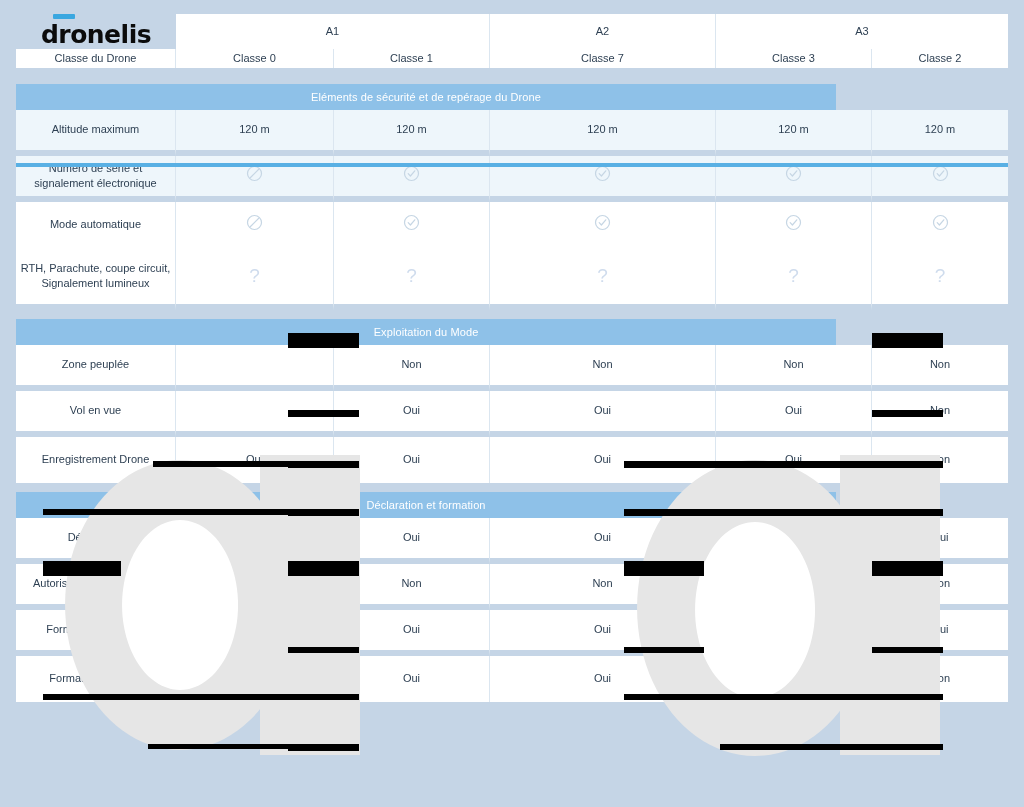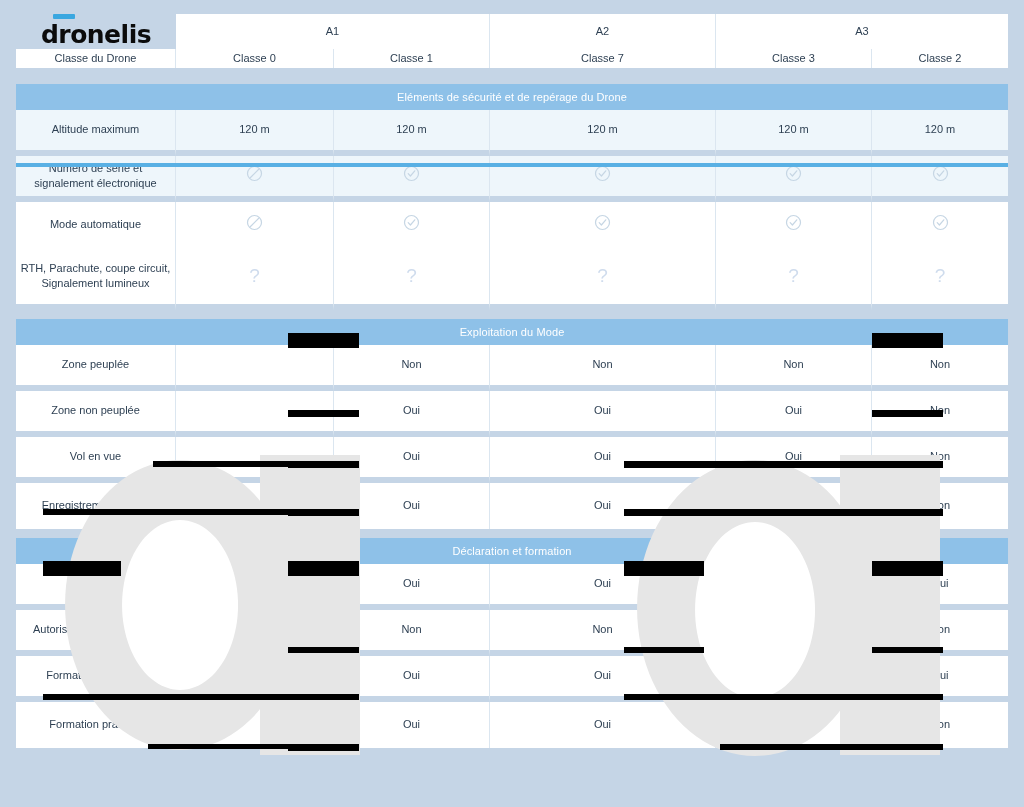--- a/index.html
+++ b/index.html
@@ -95,21 +95,21 @@
   .hdr-gap { height: 16px; background: #c5d5e6; }
 
   
   .band {
     background: #8ec1e8;
     color: #ffffff;
     font-size: 11px;
     text-align: center;
     height: 26px;
     line-height: 26px;
-    width: 992px;
+    width: 820px;
     letter-spacing: 0.1px;
     position: relative;
     z-index: 3;
   }
 
   .sec-gap { height: 9px; background: #c5d5e6; }
 
   
   .brow td { height: 46px; border-bottom: 6px solid #c5d5e6; }
   .brow.tall td { height: 62px; }
@@ -278,28 +278,20 @@
           <tbody>
             <tr class="brow">
               <td class="lbl-cell">Zone peuplée</td>
               <td></td>
               <td>Non</td>
               <td>Non</td>
               <td>Non</td>
               <td>Non</td>
             </tr>
             <tr class="brow">
-              <td class="lbl-cell">Zone non peuplée</td>
-              <td></td>
-              <td>Oui</td>
-              <td>Oui</td>
-              <td>Oui</td>
-              <td>Non</td>
-            </tr>
-            <tr class="brow">
               <td class="lbl-cell">Vol en vue</td>
               <td></td>
               <td>Oui</td>
               <td>Oui</td>
               <td>Oui</td>
               <td>Non</td>
             </tr>
             <tr class="brow last">
               <td class="lbl-cell">Enregistrement Drone</td>
               <td>Oui</td>

